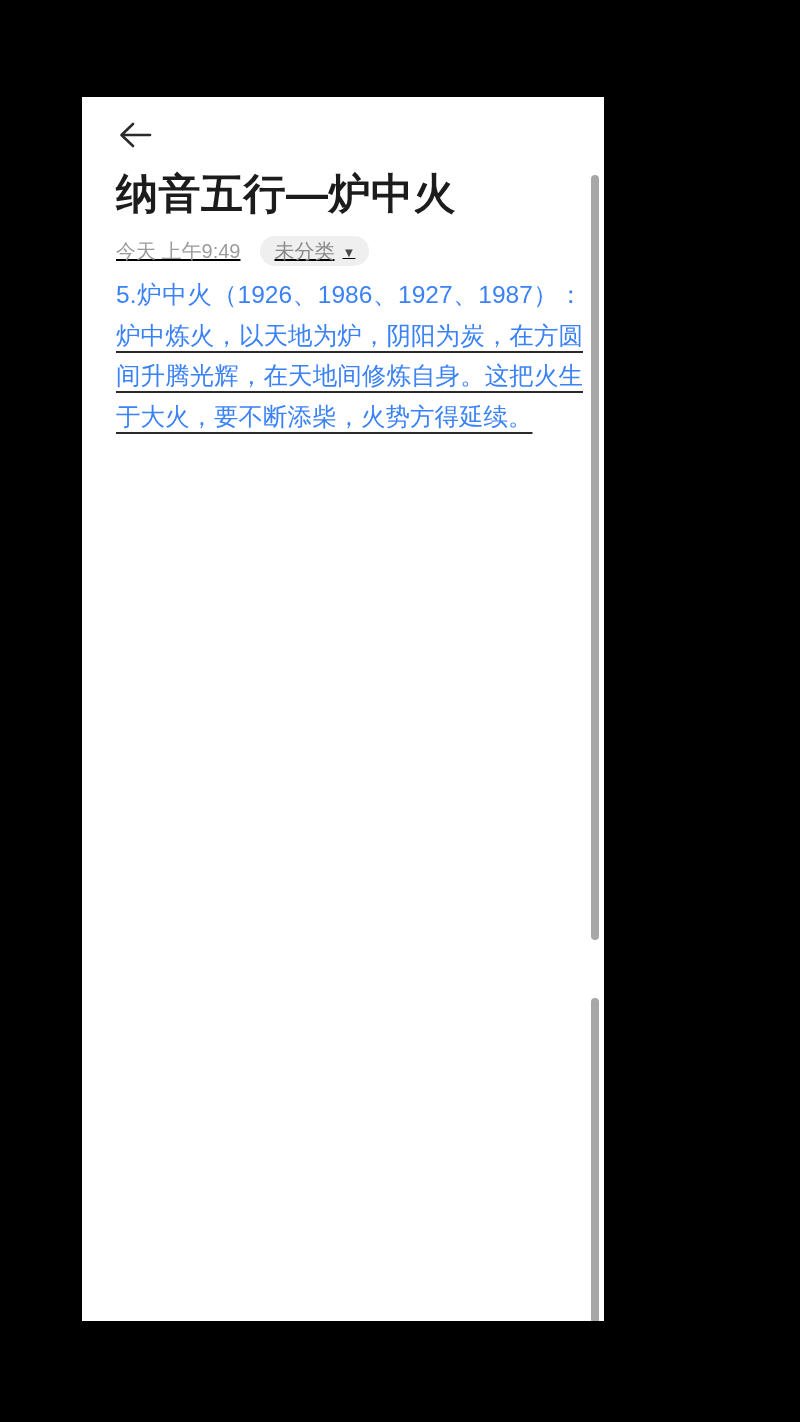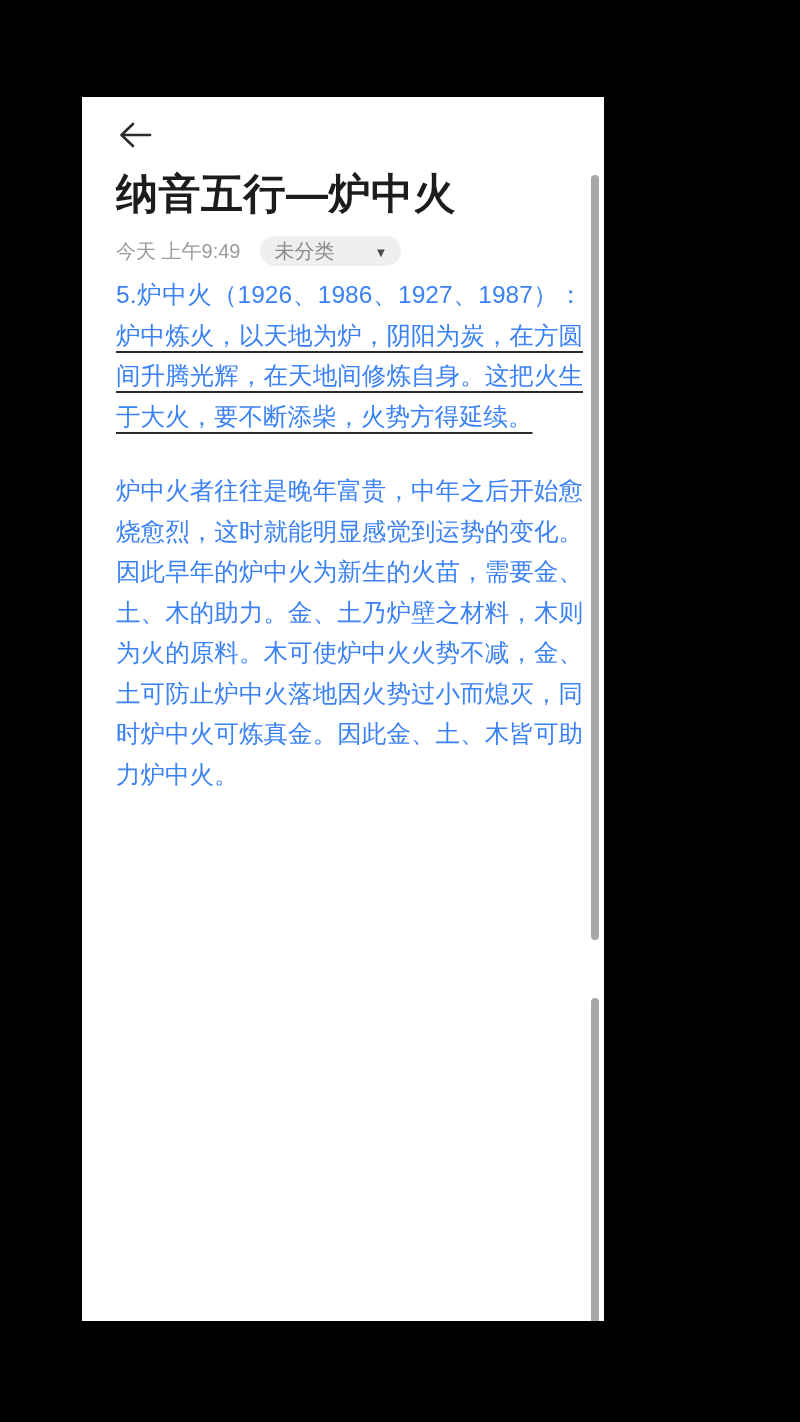--- a/index.html
+++ b/index.html
@@ -48,37 +48,37 @@
     line-height: 50px;
     font-weight: 700;
     color: #1c1c1c;
     letter-spacing: 0.5px;
   }
   .meta-row {
     display: flex;
     align-items: center;
     margin: 17px 0 0 34px;
     height: 30px;
+    text-decoration: underline;
   }
   .timestamp {
     font-size: 20px;
     color: #9b9b9b;
     margin-right: 20px;
     white-space: nowrap;
   }
   .category-chip {
     display: inline-flex;
     align-items: center;
     background: #efefef;
     border: none;
     border-radius: 16px;
     height: 30px;
     padding: 0 14px;
     cursor: pointer;
-    gap: 32px;
   }
   .category-label {
     font-size: 20px;
     color: #8a8a8a;
     margin-right: 8px;
     white-space: nowrap;
   }
   .chip-caret {
     font-size: 13px;
     color: #4c4c4c;
@@ -135,19 +135,18 @@
     <div class="meta-row">
       <span class="timestamp">今天 上午9:49</span>
       <button class="category-chip">
         <span class="category-label">未分类</span>
         <span class="chip-caret">▼</span>
       </button>
     </div>
 
     <div class="content">
       <p><span>5.炉中火（1926、1986、1927、1987）：</span><span class="u">炉中炼火，以天地为炉，阴阳为炭，在方圆间升腾光辉，在天地间修炼自身。这把火生于大火，要不断添柴，火势方得延续。</span></p>
-      <p>炉中火者往往是晚年富贵，中年之后开始愈烧愈烈，这时就能明显感觉到运势的变化。因此早年的炉中火为新生的火苗，需要金、土、木的助力。金、土乃炉壁之材料，木则为火的原料。木可使炉中火火势不减，金、土可防止炉中火落地因火势过小而熄灭，同时炉中火可炼真金。因此金、土、木皆可助力炉中火。</p>
     </div>
 
     <div class="scroll-thumb upper"></div>
     <div class="scroll-thumb lower"></div>
   </div>
 </div>
 
 </body></html>

